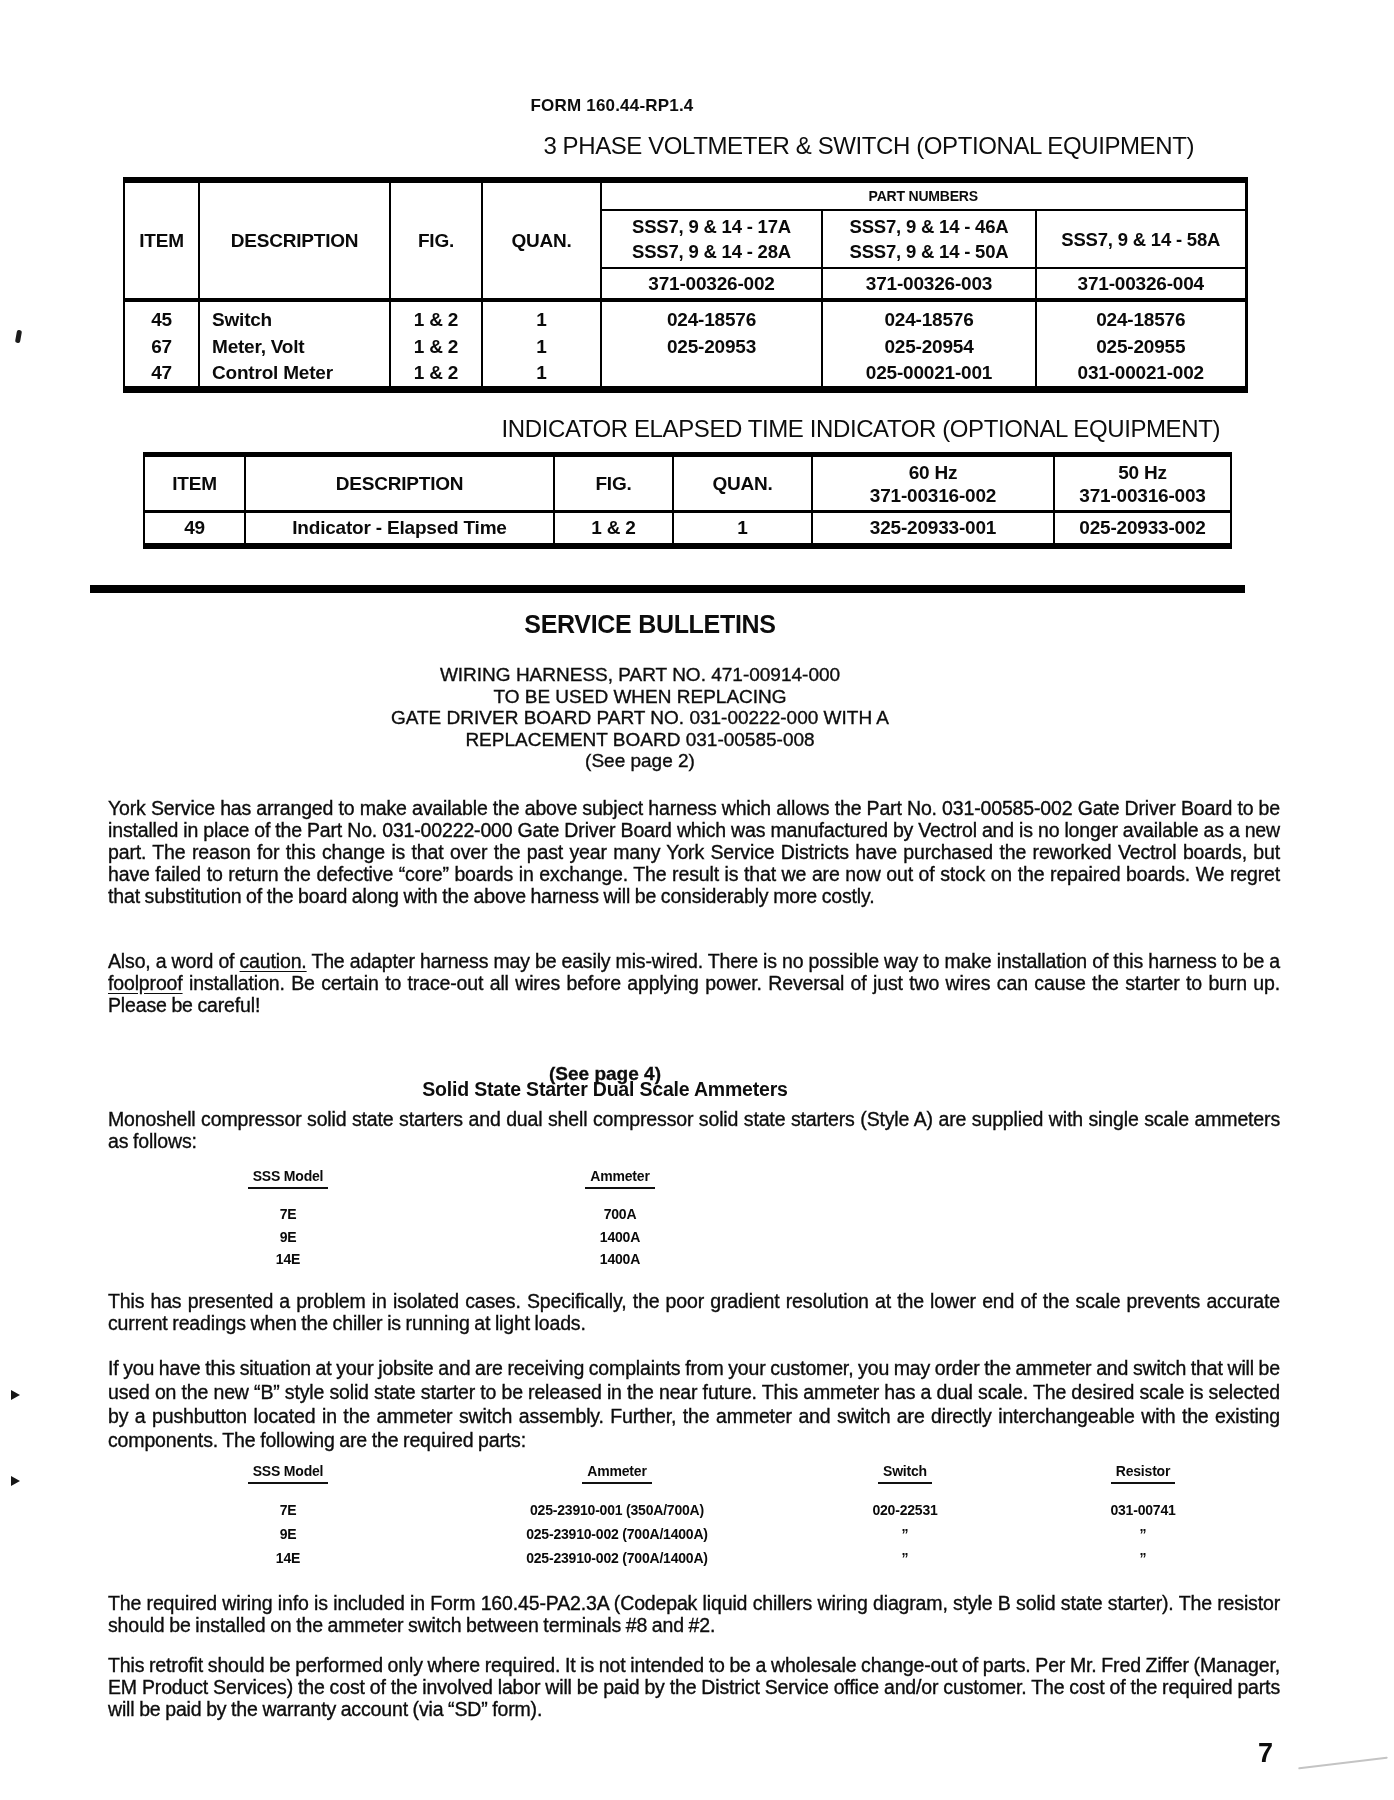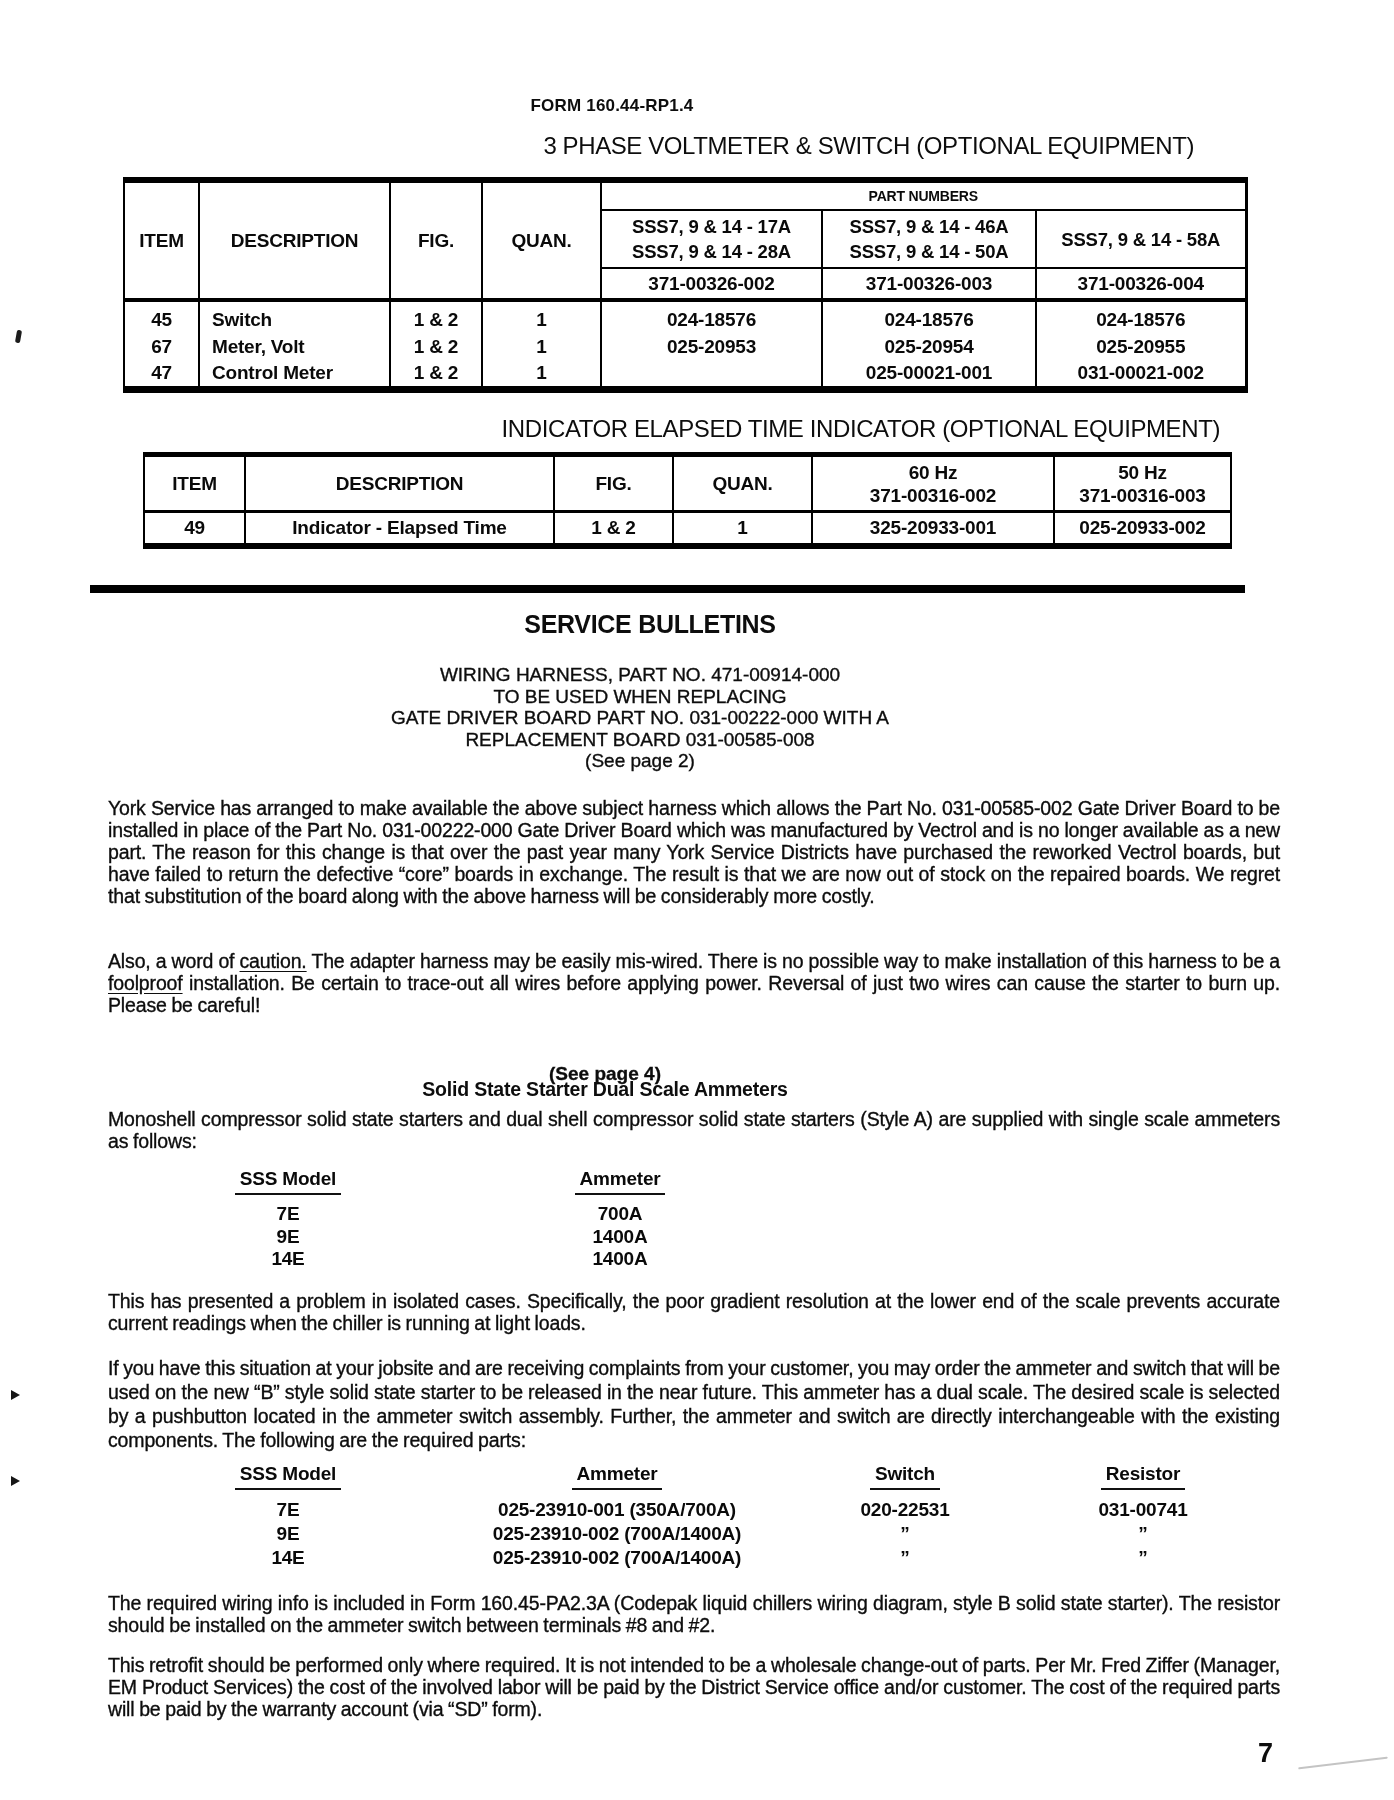--- a/index.html
+++ b/index.html
@@ -43,21 +43,21 @@
   .t1 td.desc, .t2 td.desc-left { text-align: left; padding-left: 12px; }
 
   .t2 { border-top: 5px solid #000; border-bottom: 6px solid #000; border-left: 2px solid #000; border-right: 2px solid #000; }
   .t2 .head td { border-bottom: 3px solid #000; height: 57px; }
   .t2 .hz { line-height: 23px; font-size: 19px; }
   .t2 .body td { height: 34px; }
 
   .thick-rule { height: 8px; background: #000; }
 
   
-  .mini-col { text-align: center; font-size: 19px; font-weight: bold; letter-spacing: -0.2px; color:#0a0a0a; }
+  .mini-col { text-align: center; font-size: 14px; font-weight: bold; letter-spacing: -0.2px; color:#0a0a0a; }
   .mini-head { height: 24px; }
   .mini-head .ul { display: inline-block; border-bottom: 2.5px solid #111; padding: 0 5px 3px 5px; }
   .mini-vals { margin-top: 11px; }
   .mini-vals.lh22 div { line-height: 22.5px; }
   .mini-vals.lh24 div { line-height: 24px; }
 
   .page-no { font-size: 27px; font-weight: bold; }
 
   
   .artifact { background: #1c1c1c; }

